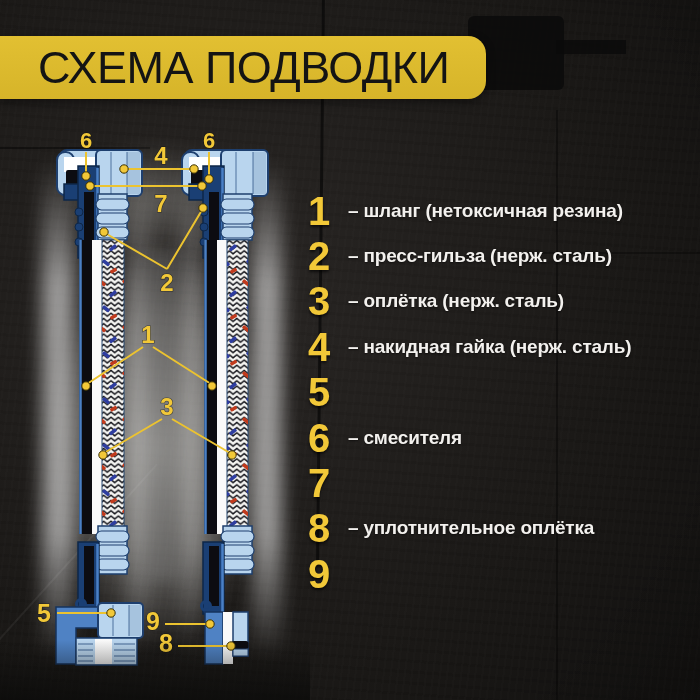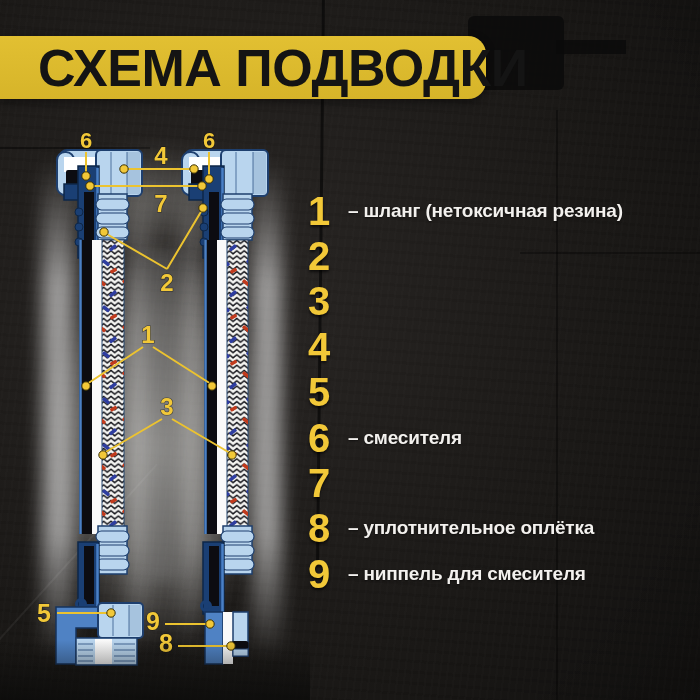--- a/index.html
+++ b/index.html
@@ -40,21 +40,21 @@
 
   .diagram{position:absolute;left:0;top:0;z-index:2;}
   .bottom-fade{position:absolute;left:0;top:640px;width:310px;height:60px;z-index:3;pointer-events:none;
     background:linear-gradient(180deg, rgba(10,10,9,0), rgba(10,10,9,.75));}
 
   
   .banner{position:absolute;left:0;top:36px;width:486px;height:63px;z-index:5;
     background:linear-gradient(180deg,#e2c032 0%,#d6b429 100%);
     border-radius:0 18px 18px 0;display:flex;align-items:center;box-sizing:border-box;padding-left:38px;
     box-shadow:0 3px 10px rgba(0,0,0,.45);}
-  .banner .title{font-size:52px;font-weight:700;color:#141414;letter-spacing:-.5px;white-space:nowrap;}
+  .banner .title{font-size:45px;font-weight:400;color:#141414;letter-spacing:-.5px;white-space:nowrap;}
 
   
   .legend{position:absolute;left:298px;top:188px;width:396px;z-index:4;}
   .lrow{display:flex;align-items:center;height:45.4px;}
   .lnum{width:42px;text-align:center;font-size:40px;line-height:1;font-weight:700;color:#f2c838;
     text-shadow:0 2px 3px rgba(0,0,0,.65);flex:none;}
   .ltext{margin-left:8px;font-size:19px;font-weight:700;color:#f3f1ee;letter-spacing:-.2px;white-space:nowrap;
     text-shadow:0 1px 2px rgba(0,0,0,.5);}
 
   
@@ -261,40 +261,42 @@
     <span class="title">СХЕМА ПОДВОДКИ</span>
   </div>
 
   <div class="legend">
     <div class="lrow">
       <span class="lnum">1</span>
       <span class="ltext">– шланг (нетоксичная резина)</span>
     </div>
     <div class="lrow">
       <span class="lnum">2</span>
+      <span class="ltext">– пресс-гильза (нерж. сталь)</span>
     </div>
     <div class="lrow">
       <span class="lnum">3</span>
+      <span class="ltext">– оплётка (нерж. сталь)</span>
     </div>
     <div class="lrow">
       <span class="lnum">4</span>
+      <span class="ltext">– накидная гайка (нерж. сталь)</span>
     </div>
     <div class="lrow">
       <span class="lnum">5</span>
     </div>
     <div class="lrow">
       <span class="lnum">6</span>
       <span class="ltext">– смесителя</span>
     </div>
     <div class="lrow">
       <span class="lnum">7</span>
     </div>
     <div class="lrow">
       <span class="lnum">8</span>
       <span class="ltext">– уплотнительное оплётка</span>
     </div>
     <div class="lrow">
       <span class="lnum">9</span>
-      <span class="ltext">– ниппель для смесителя</span>
     </div>
   </div>
 
 </div>
 
 </body></html>

